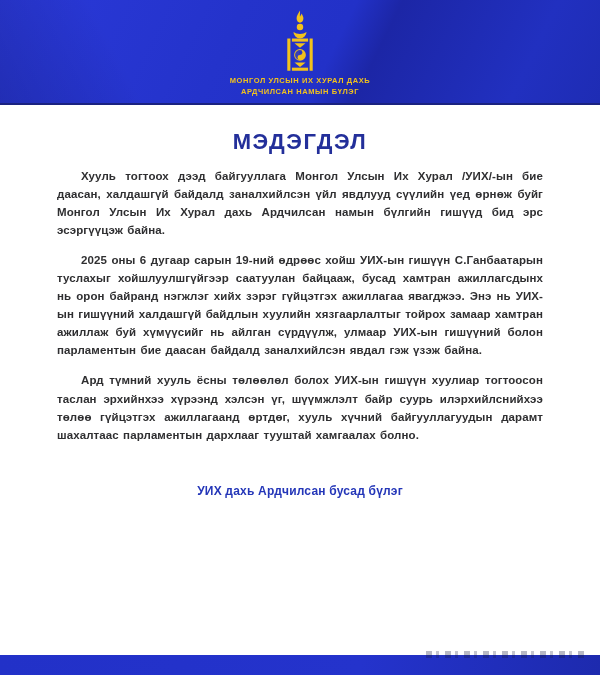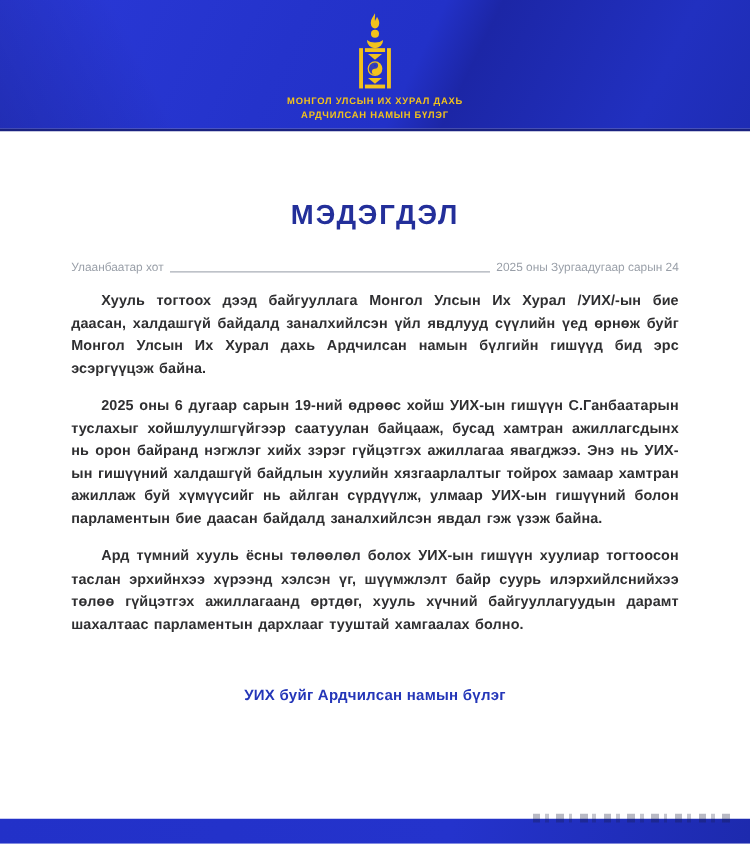--- a/index.html
+++ b/index.html
@@ -35,21 +35,21 @@
     font-size:7.5px;
     font-weight:bold;
     letter-spacing:0.6px;
     line-height:1.5;
   }
   
   .doc{
     padding:0 57px;
   }
   .doc-title{
-    margin-top:54px;
+    margin-top:24px;
     text-align:center;
     color:#232f9a;
     font-size:22px;
     font-weight:bold;
     letter-spacing:1.5px;
   }
   .dateline{
     margin-top:24px;
     display:flex;
     align-items:flex-end;
@@ -137,30 +137,25 @@
   </svg>
   <div class="org-name">
     <div>МОНГОЛ УЛСЫН ИХ ХУРАЛ ДАХЬ</div>
     <div>АРДЧИЛСАН НАМЫН БҮЛЭГ</div>
   </div>
 </div>
 
 <div class="doc">
   <div class="doc-title">МЭДЭГДЭЛ</div>
 
-  <div class="dateline">
-    <span>Улаанбаатар хот</span>
-    <span class="rule"></span>
-    <span>2025 оны Зургаадугаар сарын 24</span>
-  </div>
 
   <div class="body-text">
     <p>Хууль тогтоох дээд байгууллага Монгол Улсын Их Хурал /УИХ/-ын бие даасан, халдашгүй байдалд заналхийлсэн үйл явдлууд сүүлийн үед өрнөж буйг Монгол Улсын Их Хурал дахь Ардчилсан намын бүлгийн гишүүд бид эрс эсэргүүцэж байна.</p>
     <p>2025 оны 6 дугаар сарын 19-ний өдрөөс хойш УИХ-ын гишүүн С.Ганбаатарын туслахыг хойшлуулшгүйгээр саатуулан байцааж, бусад хамтран ажиллагсдынх нь орон байранд нэгжлэг хийх зэрэг гүйцэтгэх ажиллагаа явагджээ. Энэ нь УИХ-ын гишүүний халдашгүй байдлын хуулийн хязгаарлалтыг тойрох замаар хамтран ажиллаж буй хүмүүсийг нь айлган сүрдүүлж, улмаар УИХ-ын гишүүний болон парламентын бие даасан байдалд заналхийлсэн явдал гэж үзэж байна.</p>
     <p>Ард түмний хууль ёсны төлөөлөл болох УИХ-ын гишүүн хуулиар тогтоосон таслан эрхийнхээ хүрээнд хэлсэн үг, шүүмжлэлт байр суурь илэрхийлснийхээ төлөө гүйцэтгэх ажиллагаанд өртдөг, хууль хүчний байгууллагуудын дарамт шахалтаас парламентын дархлааг тууштай хамгаалах болно.</p>
   </div>
 
-  <div class="signature">УИХ буйг Ардчилсан намын бүлэг</div>
+  <div class="signature">УИХ дахь Ардчилсан бусад бүлэг</div>
 </div>
 
 <div class="footer-bar">
   <div class="cropped-text-artifact"></div>
 </div>
 
 </body></html>

